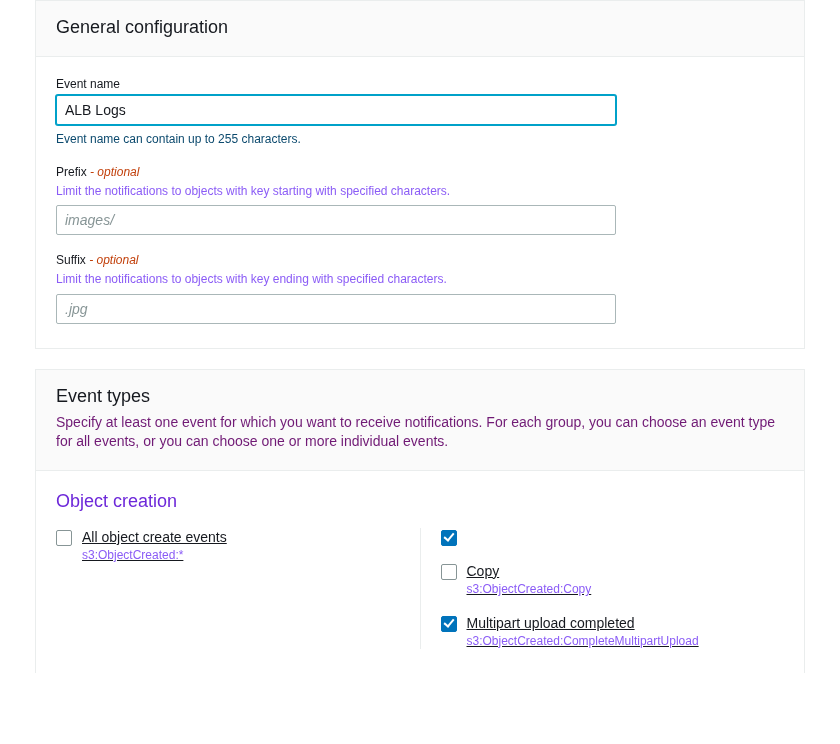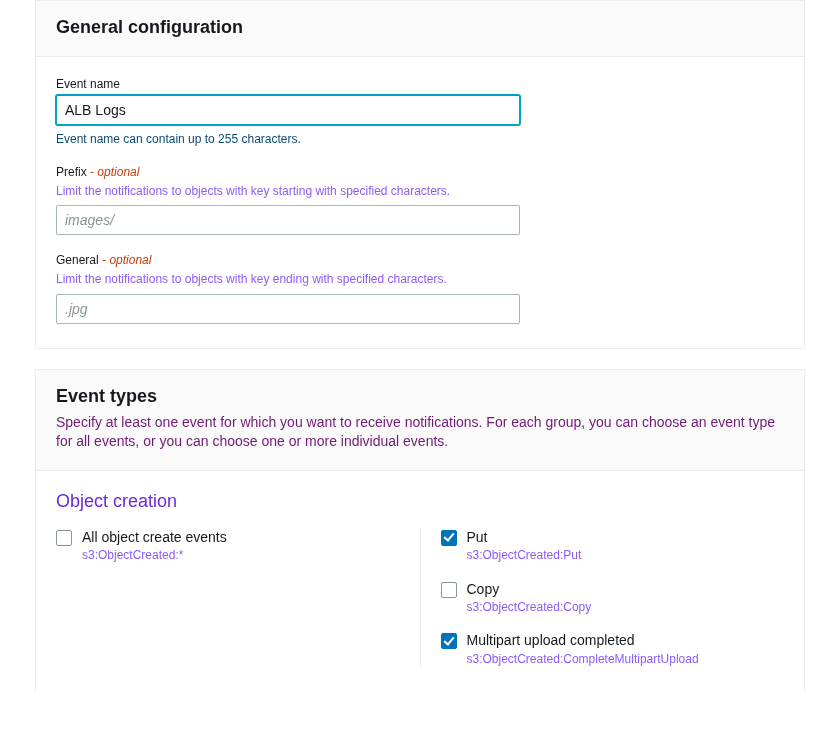--- a/index.html
+++ b/index.html
@@ -19,21 +19,21 @@
     background: #ffffff;
     margin: 0 35px 20px 35px;
   }
   .panel-header {
     background: #fafafa;
     border-bottom: 1px solid #eaeded;
     padding: 16px 20px 18px 20px;
   }
   .panel-title {
     font-size: 18px;
-    font-weight: 700;
+    font-weight: 400;
     color: #16191f;
   }
   .panel-subtitle {
     font-size: 14px;
     color: #701a75;
     margin-top: 6px;
     line-height: 1.4;
   }
   .panel-body {
     padding: 20px 20px 24px 20px;
@@ -60,21 +60,21 @@
     margin-bottom: 6px;
     line-height: 1.35;
   }
   .field-hint-below {
     font-size: 12px;
     color: #0c4a6e;
     margin-top: 6px;
     line-height: 1.35;
   }
   .text-input {
-    width: 464px;
+    width: 560px;
     max-width: 100%;
     padding: 6px 8px;
     font-size: 14px;
     border: 1px solid #aab7b8;
     border-radius: 2px;
     color: #16191f;
     font-family: inherit;
   }
   .text-input.focused {
     border: 1px solid #00a1c9;
@@ -91,20 +91,21 @@
     color: #6d28d9;
     margin-bottom: 16px;
   }
   .options-columns {
     display: flex;
     gap: 0;
   }
   .options-col {
     flex: 1;
     padding-right: 20px;
+    text-decoration: underline;
   }
   .options-col.right {
     border-left: 1px solid #eaeded;
     padding-left: 20px;
     padding-right: 0;
   }
   .checkbox-row {
     display: flex;
     align-items: flex-start;
     margin-bottom: 16px;
@@ -175,21 +176,21 @@
       <label class="field-label">
         <span>Prefix</span>
         <span class="optional">- optional</span>
       </label>
       <div class="field-hint">Limit the notifications to objects with key starting with specified characters.</div>
       <input type="text" class="text-input" placeholder="images/" style="">
     </div>
 
     <div class="form-field">
       <label class="field-label">
-        <span>General</span>
+        <span>Suffix</span>
         <span class="optional">- optional</span>
       </label>
       <div class="field-hint">Limit the notifications to objects with key ending with specified characters.</div>
       <input type="text" class="text-input" placeholder=".jpg" style="">
     </div>
 
   </div>
 </div>
 
 <div class="panel" style="margin-bottom:0;border-bottom:none;">
@@ -208,24 +209,20 @@
           <div class="checkbox-label-group">
             <span class="checkbox-label">All object create events</span>
             <span class="checkbox-sub">s3:ObjectCreated:*</span>
           </div>
         </div>
       </div>
       <div class="options-col right" id="oc-right-col">
 
       <div class="checkbox-row">
             <div class="checkbox checked"></div>
-            <div class="checkbox-label-group">
-              <span class="checkbox-label">Put</span>
-              <span class="checkbox-sub">s3:ObjectCreated:Put</span>
-            </div>
           </div>
           <div class="checkbox-row">
             <div class="checkbox"></div>
             <div class="checkbox-label-group">
               <span class="checkbox-label">Copy</span>
               <span class="checkbox-sub">s3:ObjectCreated:Copy</span>
             </div>
           </div>
           <div class="checkbox-row">
             <div class="checkbox checked"></div>

